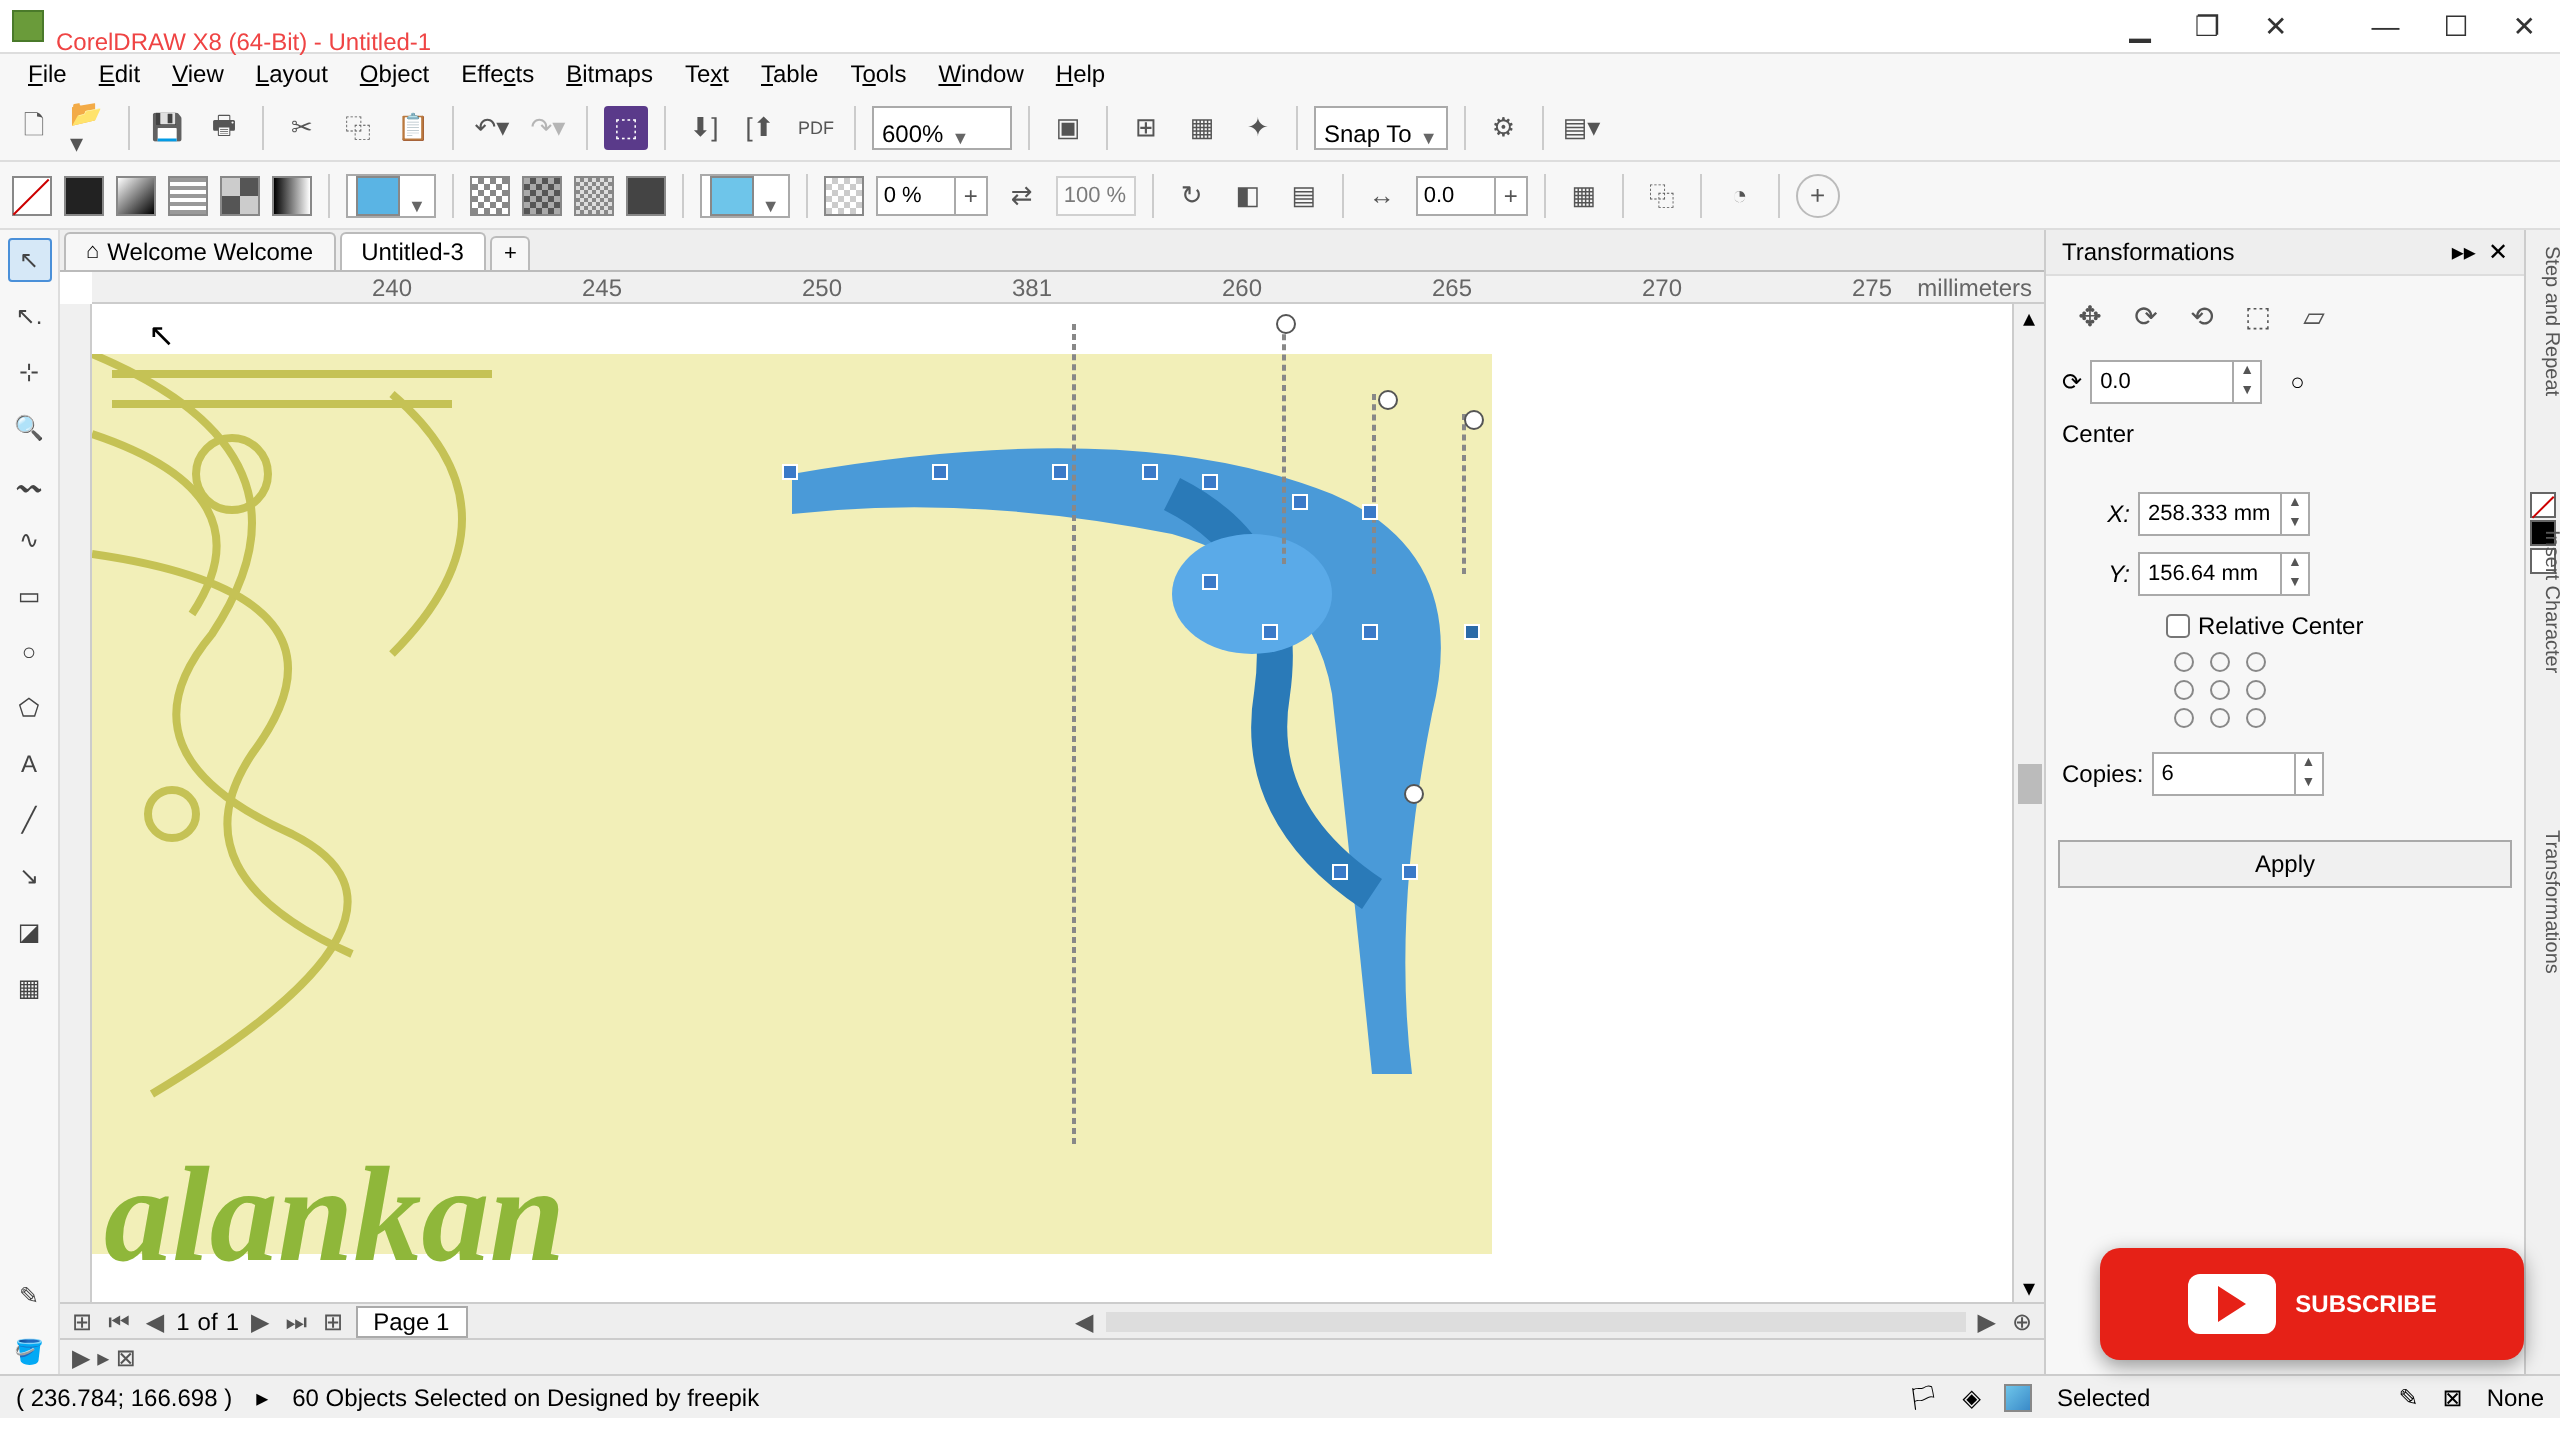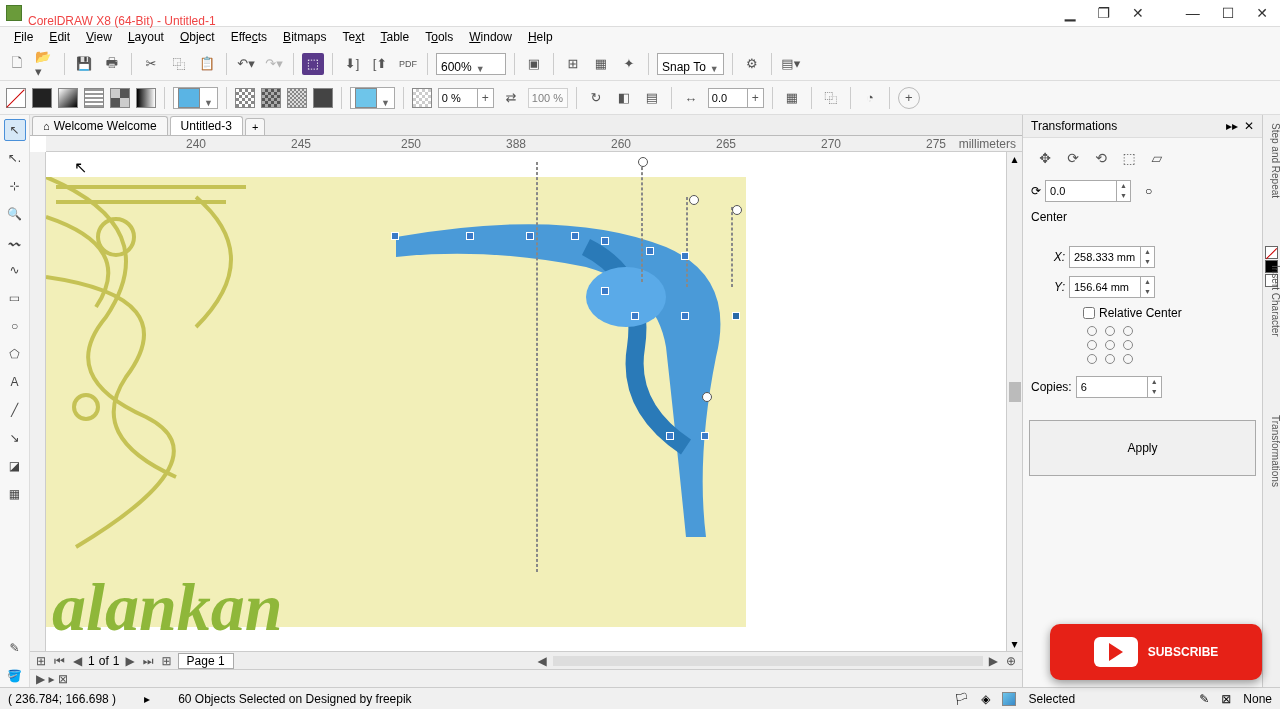--- a/index.html
+++ b/index.html
@@ -46,26 +46,26 @@
 .panel-body{padding:8px;}
 .panel-row{display:flex;align-items:center;gap:4px;margin-bottom:8px;}
 .panel-icons{display:flex;gap:8px;margin-bottom:10px;padding:2px 4px;}
 .picon{width:20px;height:20px;display:flex;align-items:center;justify-content:center;color:#555;font-size:14px;}
 .spin{display:flex;border:1px solid #aaa;background:#fff;height:22px;}
 .spin input{border:none;width:70px;padding:0 4px;font-size:11px;outline:none;}
 .spin .ud{width:14px;display:flex;flex-direction:column;border-left:1px solid #aaa;}
 .spin .ud div{flex:1;font-size:7px;text-align:center;line-height:9px;color:#555;}
 .anchor{display:grid;grid-template-columns:repeat(3,14px);gap:4px;margin-left:20px;}
 .anchor div{width:10px;height:10px;border:1px solid #888;border-radius:50%;}
-.apply{float:right;margin:6px;padding:20px 18px;border:1px solid #aaa;background:#f0f0f0;}
+.apply{float:right;margin:6px;padding:4px 18px;border:1px solid #aaa;background:#f0f0f0;}
 .colorbar{width:18px;background:#f0f0f0;border-left:1px solid #ccc;display:flex;flex-direction:column;align-items:center;padding-top:20px;gap:1px;position:relative;}
 .csw{width:13px;height:13px;border:1px solid #666;}
 .sidelabel{position:absolute;writing-mode:vertical-rl;font-size:10px;color:#555;}
 .status{height:22px;background:#f0f0f0;border-top:1px solid #ccc;display:flex;align-items:center;padding:0 8px;font-size:11px;justify-content:space-between;}
-.status .l{display:flex;gap:28px;}
+.status .l{display:flex;gap:12px;}
 .status .r{display:flex;gap:12px;align-items:center;}
 .subscribe{position:absolute;right:18px;bottom:40px;width:212px;height:56px;background:#e62117;border-radius:10px;display:flex;align-items:center;justify-content:center;gap:10px;color:#fff;font-weight:bold;font-size:18px;box-shadow:0 3px 10px rgba(0,0,0,0.4);}
 .subscribe .yt{width:44px;height:30px;background:#fff;border-radius:6px;display:flex;align-items:center;justify-content:center;}
 .subscribe .yt div{width:0;height:0;border-left:14px solid #e62117;border-top:9px solid transparent;border-bottom:9px solid transparent;}
 .cursor{position:absolute;left:74px;top:158px;font-size:16px;color:#000;pointer-events:none;}
 .spinsm{display:flex;border:1px solid #aaa;background:#fff;height:20px;align-items:center;}
 .spinsm input{border:none;width:38px;padding:0 3px;font-size:11px;outline:none;}
 .spinsm .pm{width:16px;text-align:center;border-left:1px solid #aaa;height:100%;line-height:18px;color:#555;}
 .chk{display:flex;align-items:center;gap:4px;margin-bottom:6px;}
 .chk input{width:12px;height:12px;}
@@ -225,21 +225,21 @@
       <div class="tab">⌂ <span>Welcome Welcome</span></div>
       <div class="tab active">
           <span>Untitled-3</span>
         </div>
       <div class="tab" style="padding:2px 6px">+</div>
     </div>
     <div class="ruler-h">
       <span style="left:140px">240</span>
       <span style="left:245px">245</span>
       <span style="left:355px">250</span>
-      <span style="left:460px">388</span>
+      <span style="left:460px">381</span>
       <span style="left:565px">260</span>
       <span style="left:670px">265</span>
       <span style="left:775px">270</span>
       <span style="left:880px">275</span>
       <span style="right:6px">millimeters</span>
     </div>
     <div class="canvas-row">
       <div class="ruler-v"></div>
       <div class="canvas">
         <div class="page">

